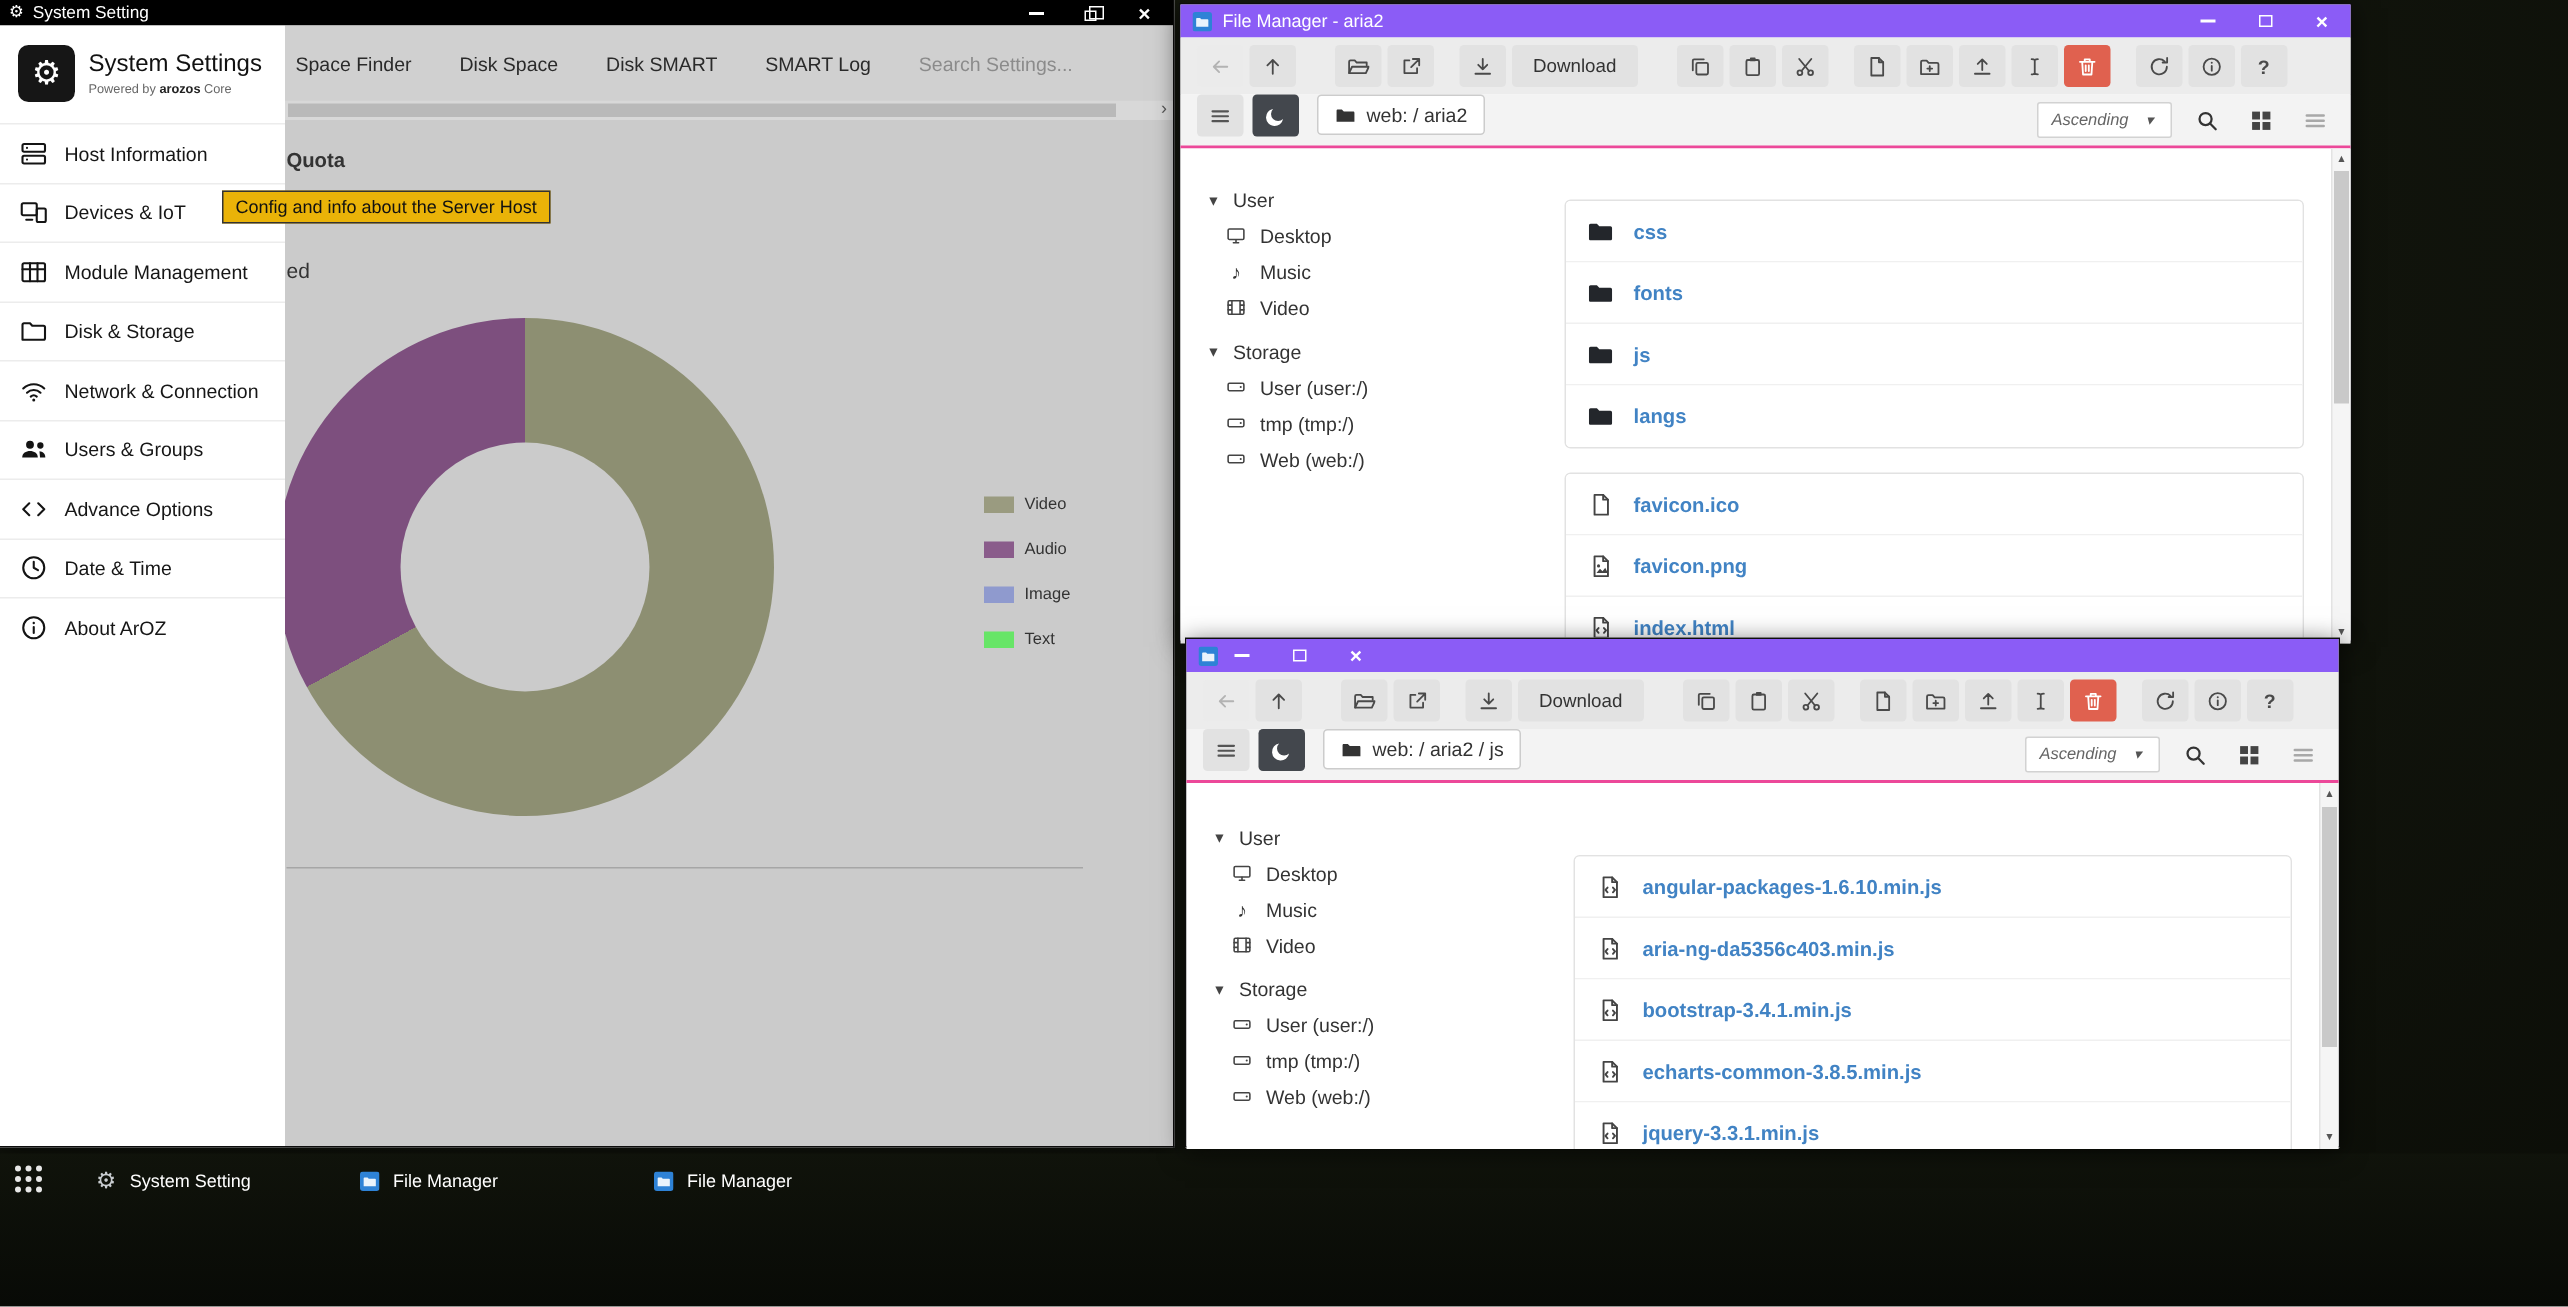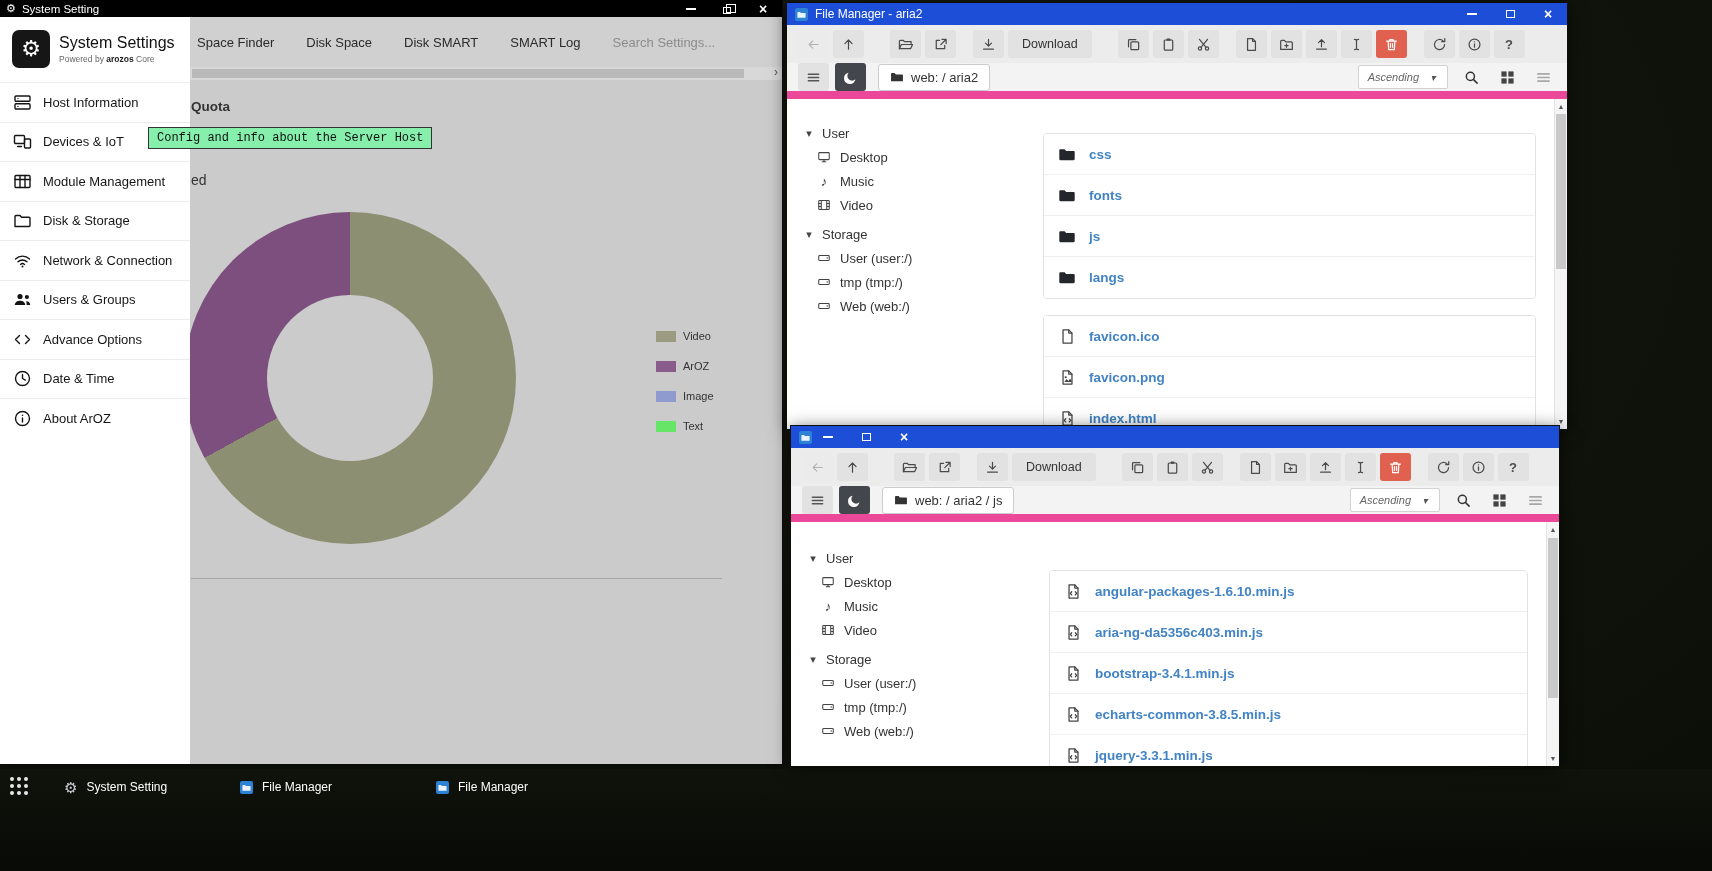--- a/index.html
+++ b/index.html
@@ -37,39 +37,39 @@
 .hscroll-arrow{position:absolute;right:4px;top:-1px;font-size:12px;color:#555;line-height:13px;}
 .quota-label{position:absolute;left:1px;top:82px;font-size:13.5px;color:#333;font-weight:bold;}
 .clipped-text{position:absolute;left:1px;top:155px;font-size:14px;color:#333;}
 .donut{position:absolute;left:-6px;top:195px;width:332px;height:332px;border-radius:50%;}
 .donut::after{content:"";position:absolute;inset:83px;background:#cbcbcb;border-radius:50%;}
 .legend{position:absolute;left:466px;top:313px;display:flex;flex-direction:column;gap:18px;}
 .legend-row{display:flex;align-items:center;gap:7px;}
 .legend-swatch{width:20px;height:11px;flex:none;}
 .legend-label{font-size:11px;color:#333;}
 .ss-divider{position:absolute;left:1px;top:561px;width:531px;border-top:1px solid #a6a6a6;}
-.tooltip{position:absolute;left:148px;top:127px;background:#86efac;border:1px solid #333;padding:3px 8px;font-size:12px;color:#111;z-index:6;white-space:nowrap;font-family:Liberation Mono, monospace;}
+.tooltip{position:absolute;left:148px;top:127px;background:#eab308;border:1px solid #333;padding:3px 8px;font-size:12px;color:#111;z-index:6;white-space:nowrap;}
 
 #fm1{left:786px;top:2px;width:782px;height:426px;z-index:3;}
 #fm2{left:790px;top:425px;width:770px;height:340px;z-index:4;}
-.fm-titlebar{height:22px;background:#1d4ed8;color:#fff;display:flex;align-items:center;padding:0 8px;font-size:12px;gap:7px;}
+.fm-titlebar{height:22px;background:#8b5cf6;color:#fff;display:flex;align-items:center;padding:0 8px;font-size:12px;gap:7px;}
 .fm-logo{width:13px;height:13px;flex:none;}
 .fm-wcs{display:flex;gap:20px;margin-right:2px;align-items:center;}
 .fm-toolbar{height:38px;background:#ececec;display:flex;align-items:center;padding:0 11px;gap:4px;}
 .tbtn{width:31px;height:28px;background:#e2e2e2;border-radius:3px;display:flex;align-items:center;justify-content:center;cursor:pointer;flex:none;}
 .tbtn svg{width:15px;height:15px;stroke:#4a4a4a;fill:none;stroke-width:1.3;stroke-linecap:round;stroke-linejoin:round;}
 .tbtn.disabled{background:#ebebeb;}
 .tbtn.disabled svg{stroke:#b3b3b3;}
 .tbtn.danger{background:#e0614f;}
 .tbtn.danger svg{stroke:#fff;}
 .tbtn-label{height:28px;padding:0 14px;background:#e2e2e2;border-radius:3px;display:flex;align-items:center;justify-content:center;font-size:12.5px;color:#333;cursor:pointer;flex:none;}
 .tbtn-help{font-size:13px;color:#4a4a4a;font-weight:bold;}
 .tsp{width:9px;flex:none;}
 .tsp-lg{width:18px;flex:none;}
-.fm-toolbar2{height:36px;background:#f3f3f3;display:flex;align-items:center;padding:0 11px;gap:6px;border-bottom:8px solid #ec4899;}
+.fm-toolbar2{height:36px;background:#f3f3f3;display:flex;padding:0 11px;gap:6px;border-bottom:2px solid #ec4899;}
 .tbtn-dark{background:#43474d;}
 .crumb{height:27px;background:#fff;border:1px solid #ccc;border-radius:3px;display:flex;align-items:center;gap:7px;padding:0 11px;font-size:13px;color:#333;cursor:pointer;margin-left:6px;}
 .crumb svg{width:14px;height:14px;flex:none;}
 .tb2-right{margin-left:auto;display:flex;align-items:center;gap:10px;}
 .sortbox{height:24px;border:1px solid #d2d2d2;background:#fff;border-radius:2px;display:flex;align-items:center;gap:9px;padding:0 9px;font-size:11px;color:#666;cursor:pointer;font-style:italic;}
 .sortbox .tree-caret{font-size:10px;color:#555;}
 .iconbtn{width:26px;height:26px;display:flex;align-items:center;justify-content:center;cursor:pointer;}
 .iconbtn svg{width:15px;height:15px;fill:none;stroke-linecap:round;}
 .fm-content{display:flex;overflow:hidden;background:#fff;}
 #fm1 .fm-content{height:330px;}
@@ -219,21 +219,21 @@
         <div class="quota-label">Quota</div>
         <div class="clipped-text">ed</div>
         <div class="donut" style="background: conic-gradient(rgb(141, 143, 114) 0deg, rgb(141, 143, 114) 241.2deg, rgb(125, 79, 126) 241.2deg, rgb(125, 79, 126) 360deg);"></div>
         <div class="legend">
           <div class="legend-row">
             <span class="legend-swatch" style="background: rgb(154, 155, 128);"></span>
             <span class="legend-label">Video</span>
           </div>
           <div class="legend-row">
             <span class="legend-swatch" style="background: rgb(138, 92, 139);"></span>
-            <span class="legend-label">ArOZ</span>
+            <span class="legend-label">Audio</span>
           </div>
           <div class="legend-row">
             <span class="legend-swatch" style="background: rgb(143, 154, 206);"></span>
             <span class="legend-label">Image</span>
           </div>
           <div class="legend-row">
             <span class="legend-swatch" style="background: rgb(103, 229, 103);"></span>
             <span class="legend-label">Text</span>
           </div>
         </div>

